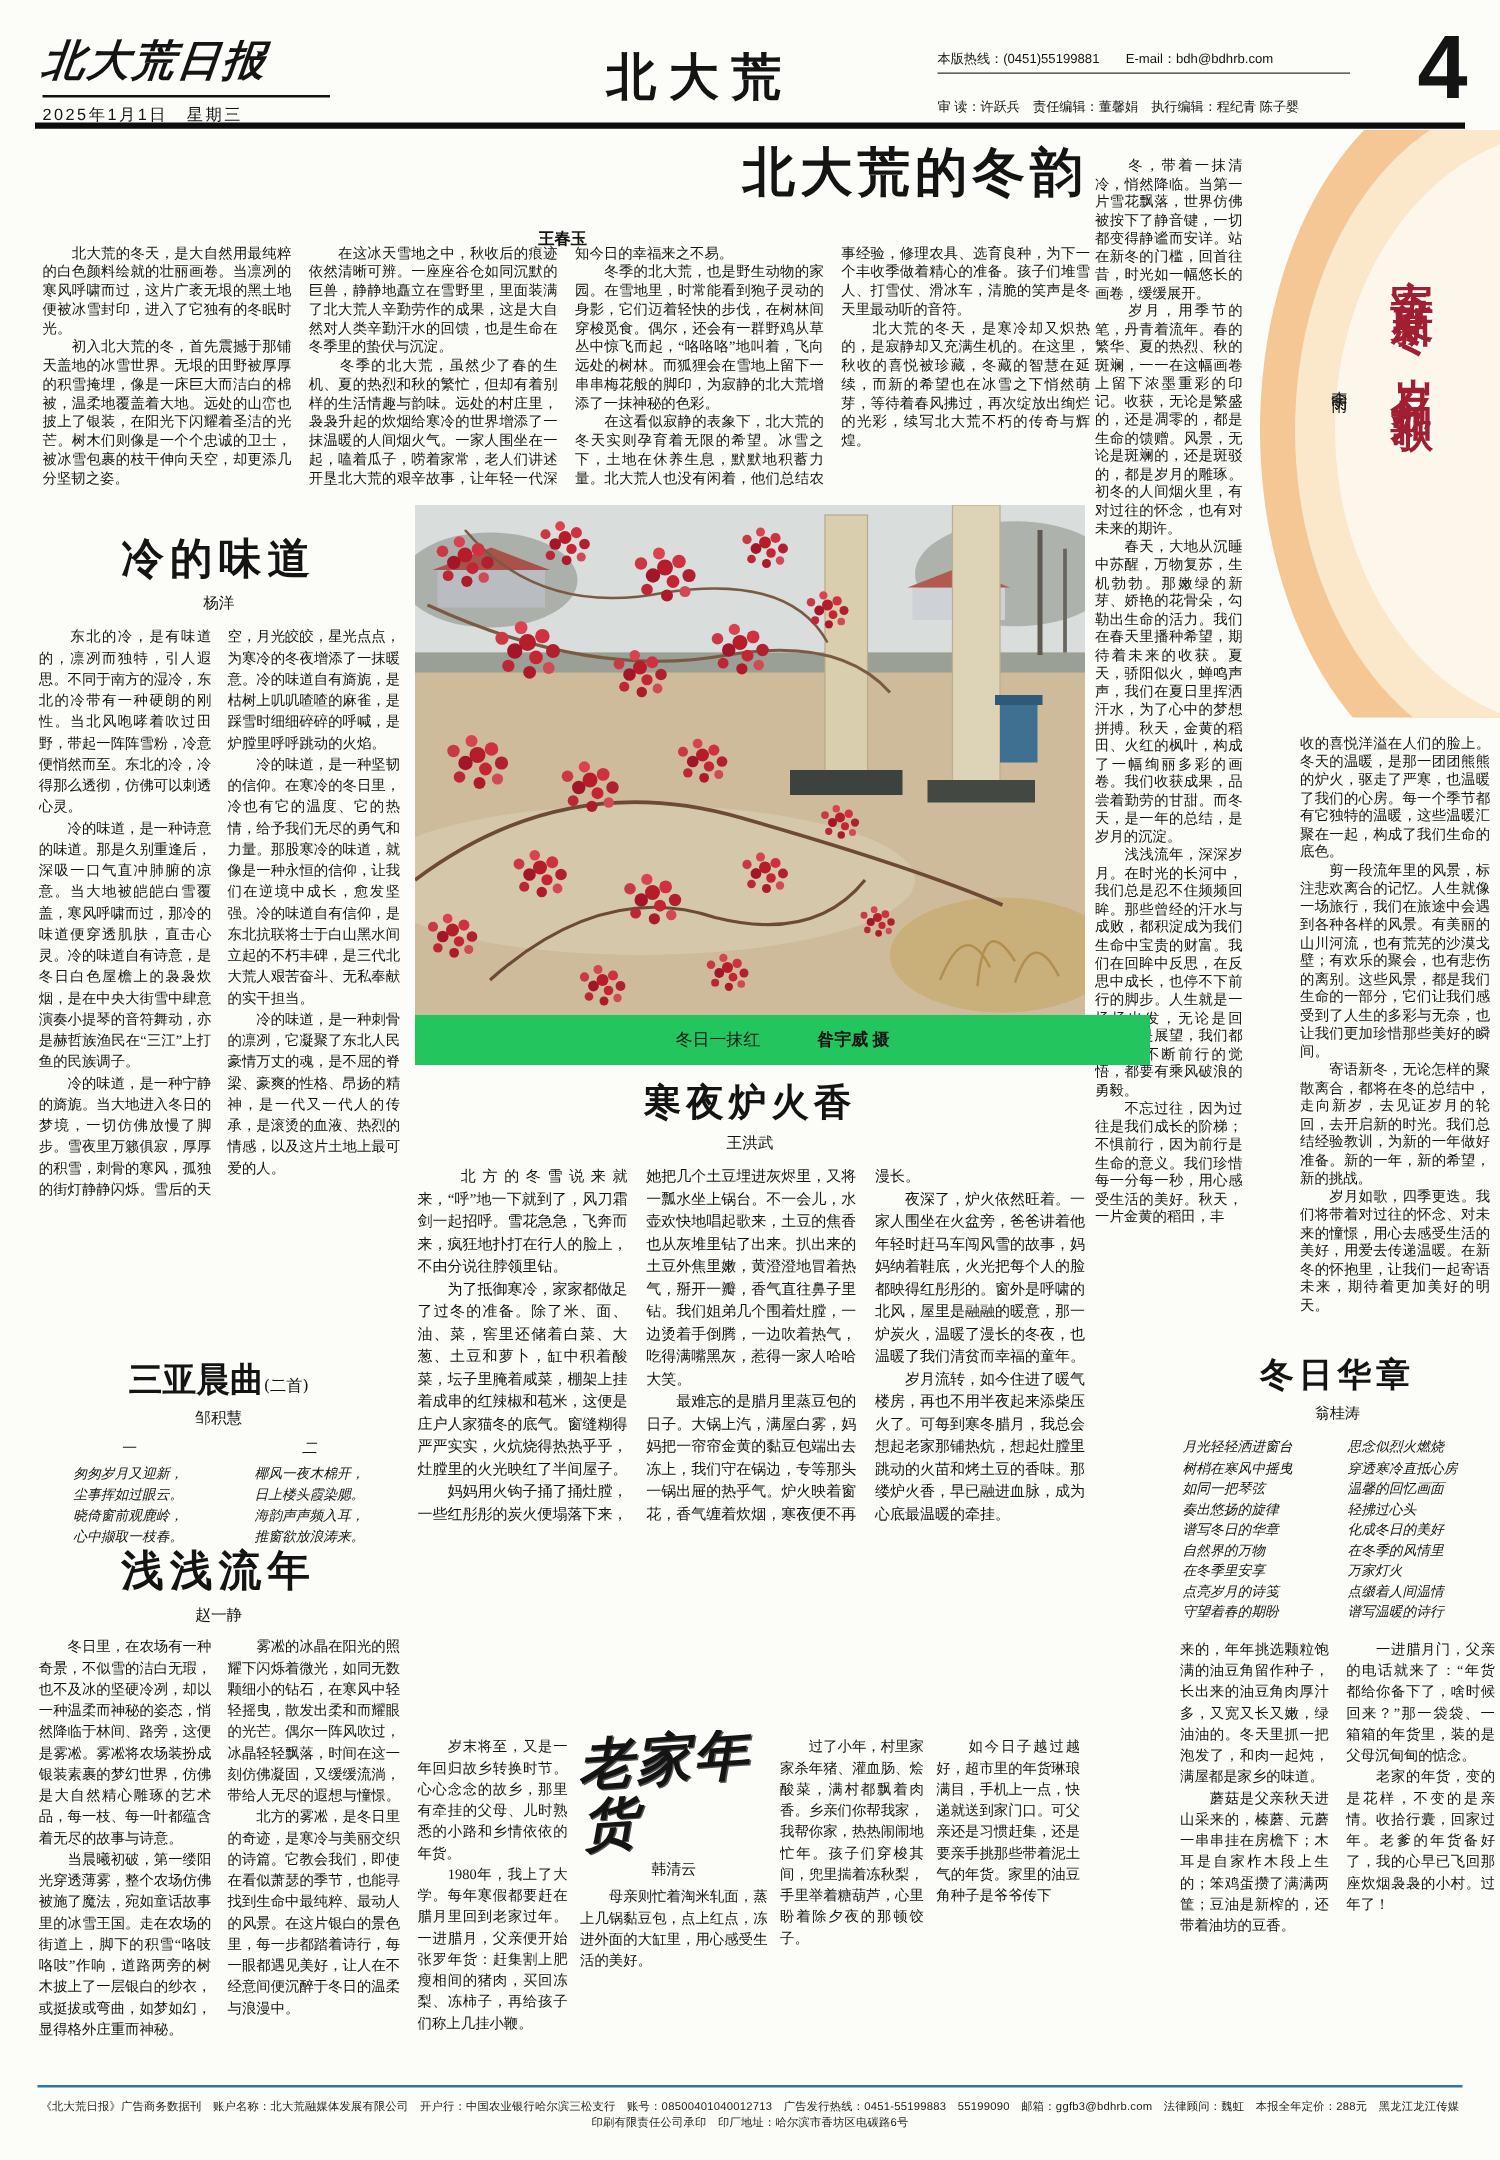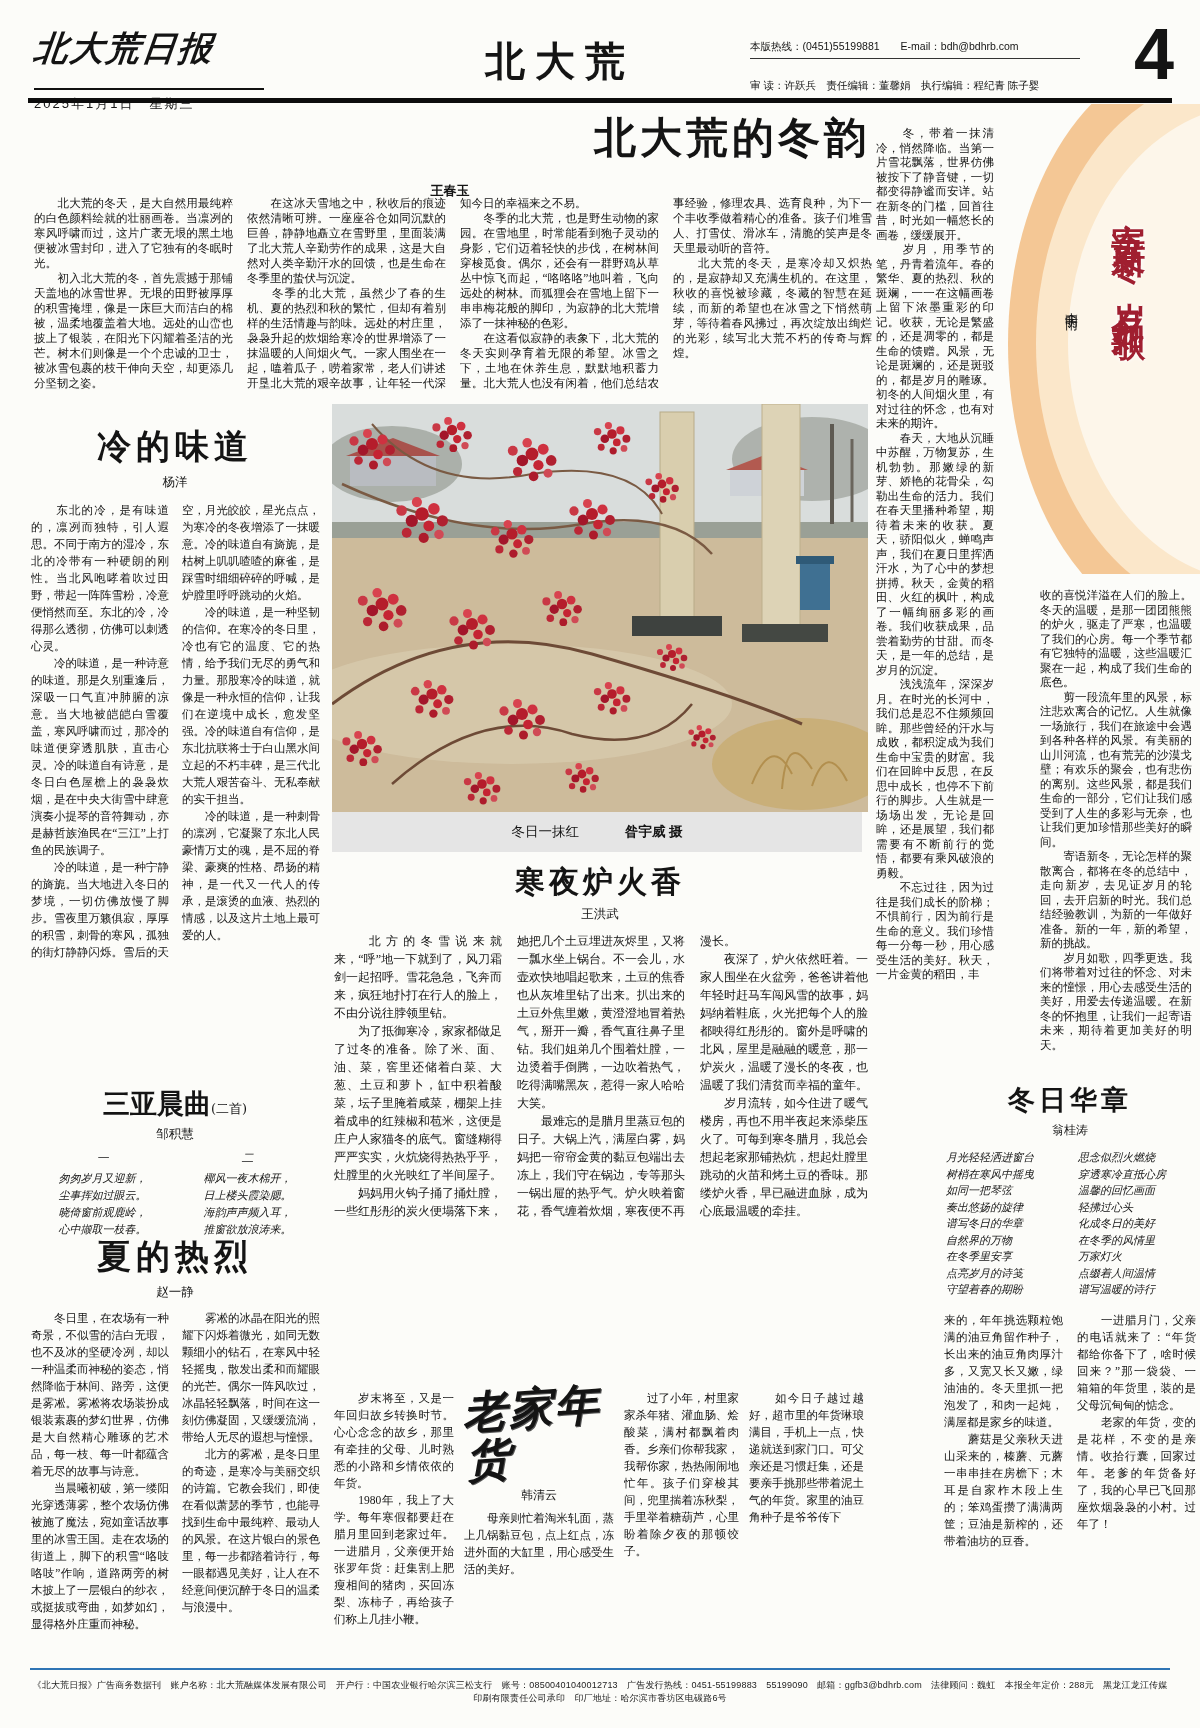--- a/index.html
+++ b/index.html
@@ -4,21 +4,21 @@
 <style>
   html,body{margin:0;padding:0;background:#e9e8e3;}
   .page{position:relative;width:1200px;height:1728px;margin:0 auto;background:#fcfcf9;
         font-family:"Liberation Serif",serif;color:#141414;overflow:hidden;}
   .abs{position:absolute;}
   .just{text-align:justify;white-space:pre-line;overflow:hidden;}
   
   #mast-left{left:34px;top:26px;width:230px;}
   #logo{font-family:"DejaVu Serif",serif;font-weight:bold;font-style:italic;font-size:34px;
         transform:skewX(-6deg);letter-spacing:2px;}
-  #mast-date{margin-top:16px;border-top:2px solid #111;padding-top:5px;font-size:13px;
+  #mast-date{margin-top:4px;border-top:2px solid #111;padding-top:5px;font-size:13px;
         font-family:"Liberation Sans",sans-serif;letter-spacing:2px;}
   #mast-center{left:420px;top:34px;width:280px;text-align:center;font-size:40px;font-weight:bold;
         letter-spacing:10px;font-family:"DejaVu Serif",serif;}
   #mast-right{left:750px;top:40px;width:330px;font-size:10.5px;font-family:"Liberation Sans",sans-serif;}
   #mast-right .row1{border-bottom:1px solid #333;padding-bottom:4px;margin-bottom:20px;}
   #page-num{right:26px;top:18px;font-size:72px;font-weight:bold;font-family:"Liberation Sans",sans-serif;line-height:1;}
   #rule{left:28px;top:98px;width:1144px;height:5px;background:#0d0d0d;}
   
   #lead-title{left:30px;top:110px;width:840px;text-align:right;font-size:42px;font-weight:bold;
         font-family:"DejaVu Serif",serif;letter-spacing:4px;}
@@ -50,21 +50,21 @@
   .stanza .no{font-size:12px;margin-bottom:3px;}
   .stanza .lines{font-size:11px;line-height:17px;white-space:pre-line;}
   #bn-title{left:30px;top:1234px;width:290px;text-align:center;font-size:34px;font-weight:bold;
         font-family:"DejaVu Serif",serif;letter-spacing:5px;}
   #bn-author{left:30px;top:1284px;width:290px;text-align:center;font-size:12.5px;}
   #bn-body{left:31px;top:1310px;width:289px;height:348px;font-size:11.5px;line-height:17px;
         column-count:2;column-gap:13px;}
   
   #photo{left:332px;top:404px;width:536px;height:408px;background:#fcf1dd;}
   #photo svg{display:block;}
-  #caption{left:332px;top:812px;width:530px;height:40px;background:#e5e5e5;display:flex;
+  #caption{left:332px;top:812px;width:588px;height:40px;background:#22c55e;display:flex;
         align-items:center;justify-content:center;gap:46px;font-size:13.5px;}
   #caption .credit{font-weight:bold;}
   
   #hy-title{left:332px;top:862px;width:536px;text-align:center;font-size:30px;font-weight:bold;
         font-family:"DejaVu Serif",serif;letter-spacing:4px;}
   #hy-author{left:332px;top:906px;width:536px;text-align:center;font-size:12.5px;}
   #hy-body{left:334px;top:932px;width:534px;height:444px;font-size:12px;line-height:18px;
         column-count:3;column-gap:15px;}
   
   #gr-col1{left:334px;top:1390px;width:120px;height:266px;font-size:11.5px;line-height:17px;}
@@ -153,21 +153,21 @@
     </div>
     <div class="stanza">
       <div class="no">二</div>
       <div class="lines">椰风一夜木棉开，
 日上楼头霞染腮。
 海韵声声频入耳，
 推窗欲放浪涛来。</div>
     </div>
   </div>
 
-  <div class="abs" id="bn-title">夏的热烈</div>
+  <div class="abs" id="bn-title">浅浅流年</div>
   <div class="abs" id="bn-author">赵一静</div>
   <div class="abs just" id="bn-body">　　冬日里，在农场有一种奇景，不似雪的洁白无瑕，也不及冰的坚硬冷冽，却以一种温柔而神秘的姿态，悄然降临于林间、路旁，这便是雾凇。雾凇将农场装扮成银装素裹的梦幻世界，仿佛是大自然精心雕琢的艺术品，每一枝、每一叶都蕴含着无尽的故事与诗意。
 　　当晨曦初破，第一缕阳光穿透薄雾，整个农场仿佛被施了魔法，宛如童话故事里的冰雪王国。走在农场的街道上，脚下的积雪“咯吱咯吱”作响，道路两旁的树木披上了一层银白的纱衣，或挺拔或弯曲，如梦如幻，显得格外庄重而神秘。
 　　雾凇的冰晶在阳光的照耀下闪烁着微光，如同无数颗细小的钻石，在寒风中轻轻摇曳，散发出柔和而耀眼的光芒。偶尔一阵风吹过，冰晶轻轻飘落，时间在这一刻仿佛凝固，又缓缓流淌，带给人无尽的遐想与憧憬。
 　　北方的雾凇，是冬日里的奇迹，是寒冷与美丽交织的诗篇。它教会我们，即使在看似萧瑟的季节，也能寻找到生命中最纯粹、最动人的风景。在这片银白的景色里，每一步都踏着诗行，每一眼都遇见美好，让人在不经意间便沉醉于冬日的温柔与浪漫中。</div>
 
   <div class="abs" id="photo">
     <svg viewBox="0 0 536 408" width="536" height="408">
       <defs>
         <g id="bc">

